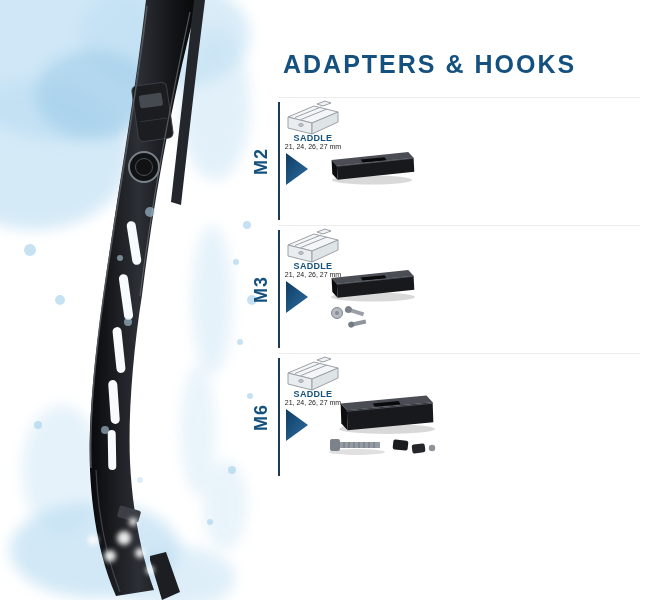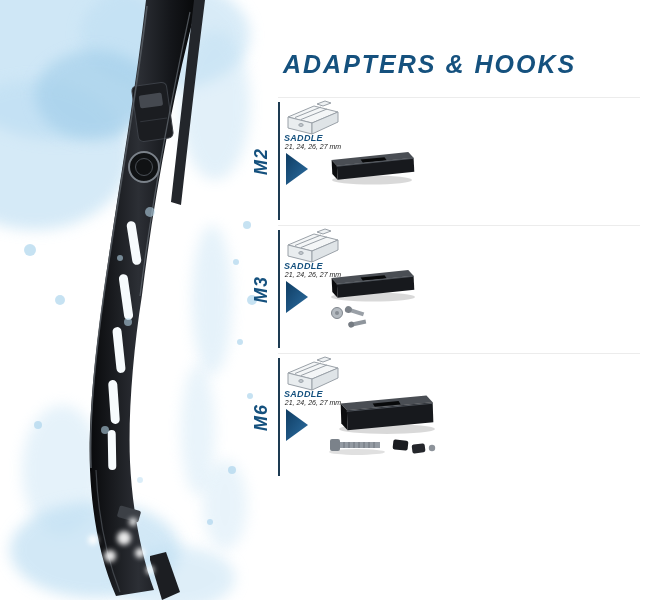--- a/index.html
+++ b/index.html
@@ -1,31 +1,31 @@
 <!DOCTYPE html>
 <html><head>
 <meta charset="utf-8">
 <style>
   html,body{margin:0;padding:0;background:#fff;}
   .stage{position:relative;width:640px;height:600px;background:#fff;overflow:hidden;
-         font-family:"Liberation Sans",sans-serif;font-style:italic;}
+         font-family:"Liberation Sans",sans-serif;}
   .bg{position:absolute;left:0;top:0;}
   .panel{position:absolute;left:255px;top:40px;width:393px;height:460px;}
   .title{position:absolute;left:28px;top:10px;margin:0;font-size:25px;font-weight:700;
          color:#15517e;letter-spacing:2px;white-space:nowrap;}
   .section{position:absolute;left:0;width:393px;height:128px;}
   .s0{top:57px}.s1{top:185px}.s2{top:313px}
   .rule{position:absolute;left:23px;right:6px;top:0;height:1px;background:#ececec;}
   .mlabel{position:absolute;left:-8px;top:0;height:100%;width:30px;
           display:flex;align-items:center;justify-content:center;}
   .mlabel span{display:block;transform:rotate(-90deg);font-size:18px;font-weight:700;
           color:#15517e;letter-spacing:1px;}
   .vline{position:absolute;left:23px;top:5px;bottom:5px;width:2px;background:#1d3b52;}
   .diagram{position:absolute;left:29px;top:3px;}
-  .pname{position:absolute;left:29px;top:36px;width:58px;
+  .pname{position:absolute;left:29px;top:36px;width:58px;text-align:center;
          font-size:9px;font-weight:700;color:#15517e;letter-spacing:.3px;}
   .psizes{position:absolute;left:15px;top:46px;width:86px;text-align:center;
          font-size:7px;color:#222;}
   .arrow{position:absolute;left:31px;top:56px;}
   .photo{position:absolute;}
   .photo.m2{left:70px;top:50px;}
   .photo.m3{left:68px;top:42px;}
   .photo.m6{left:70px;top:40px;}
 </style>
 </head>

